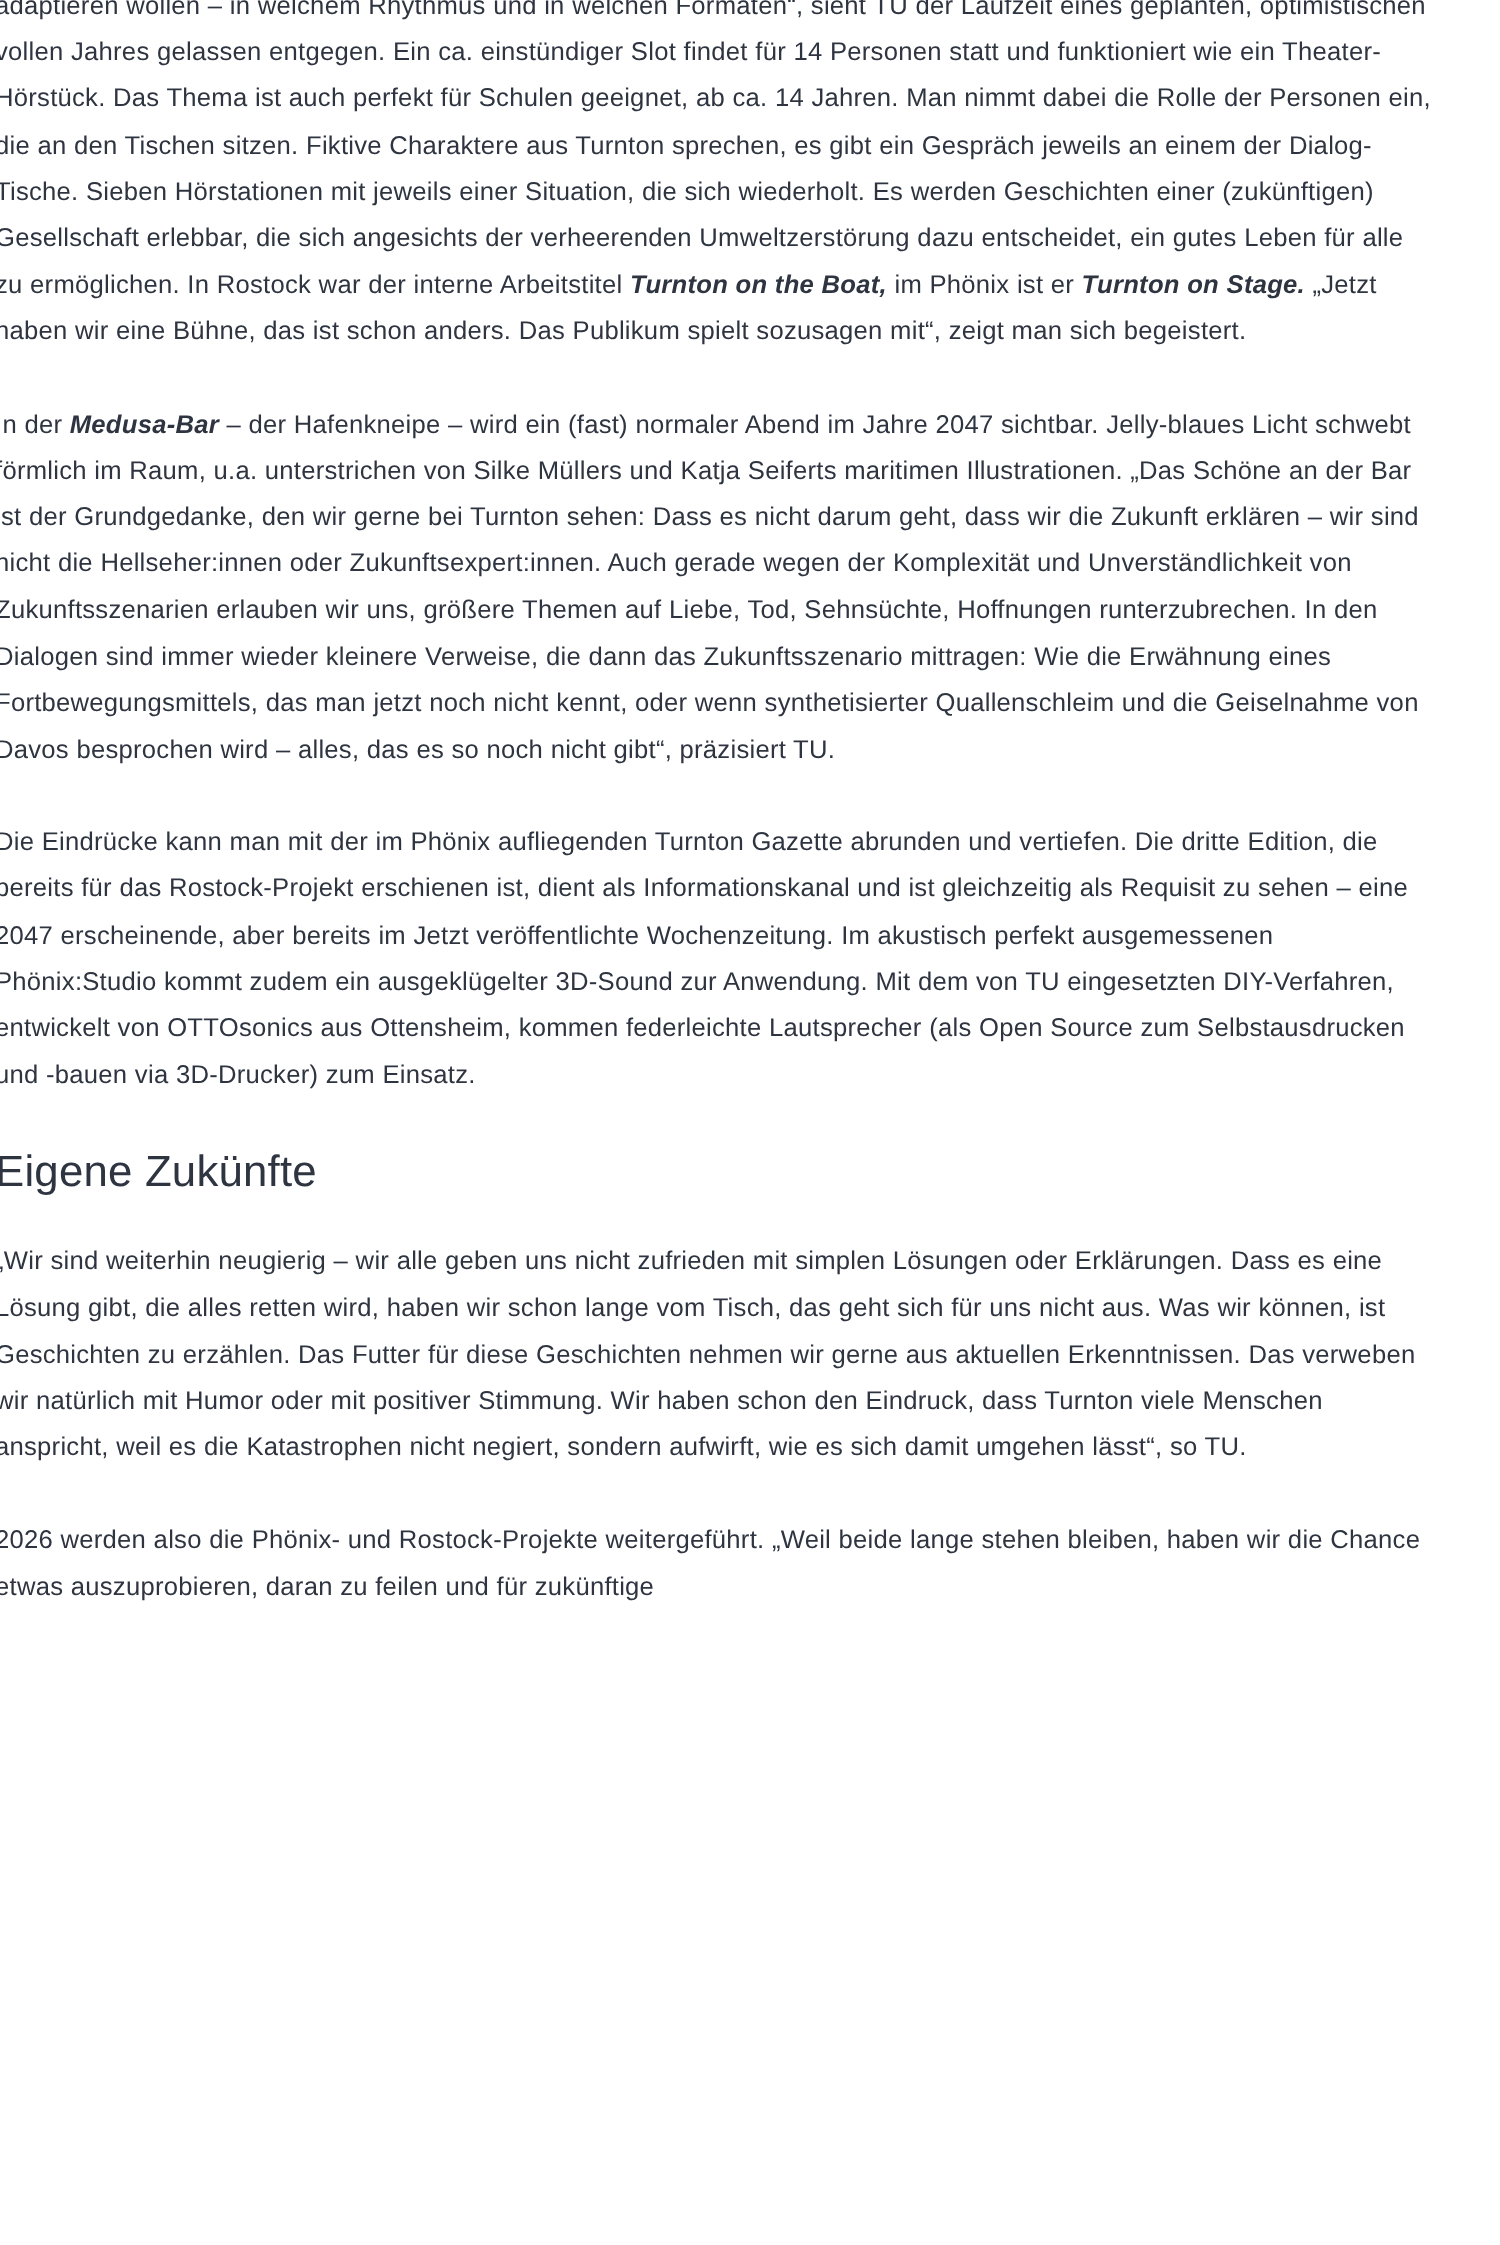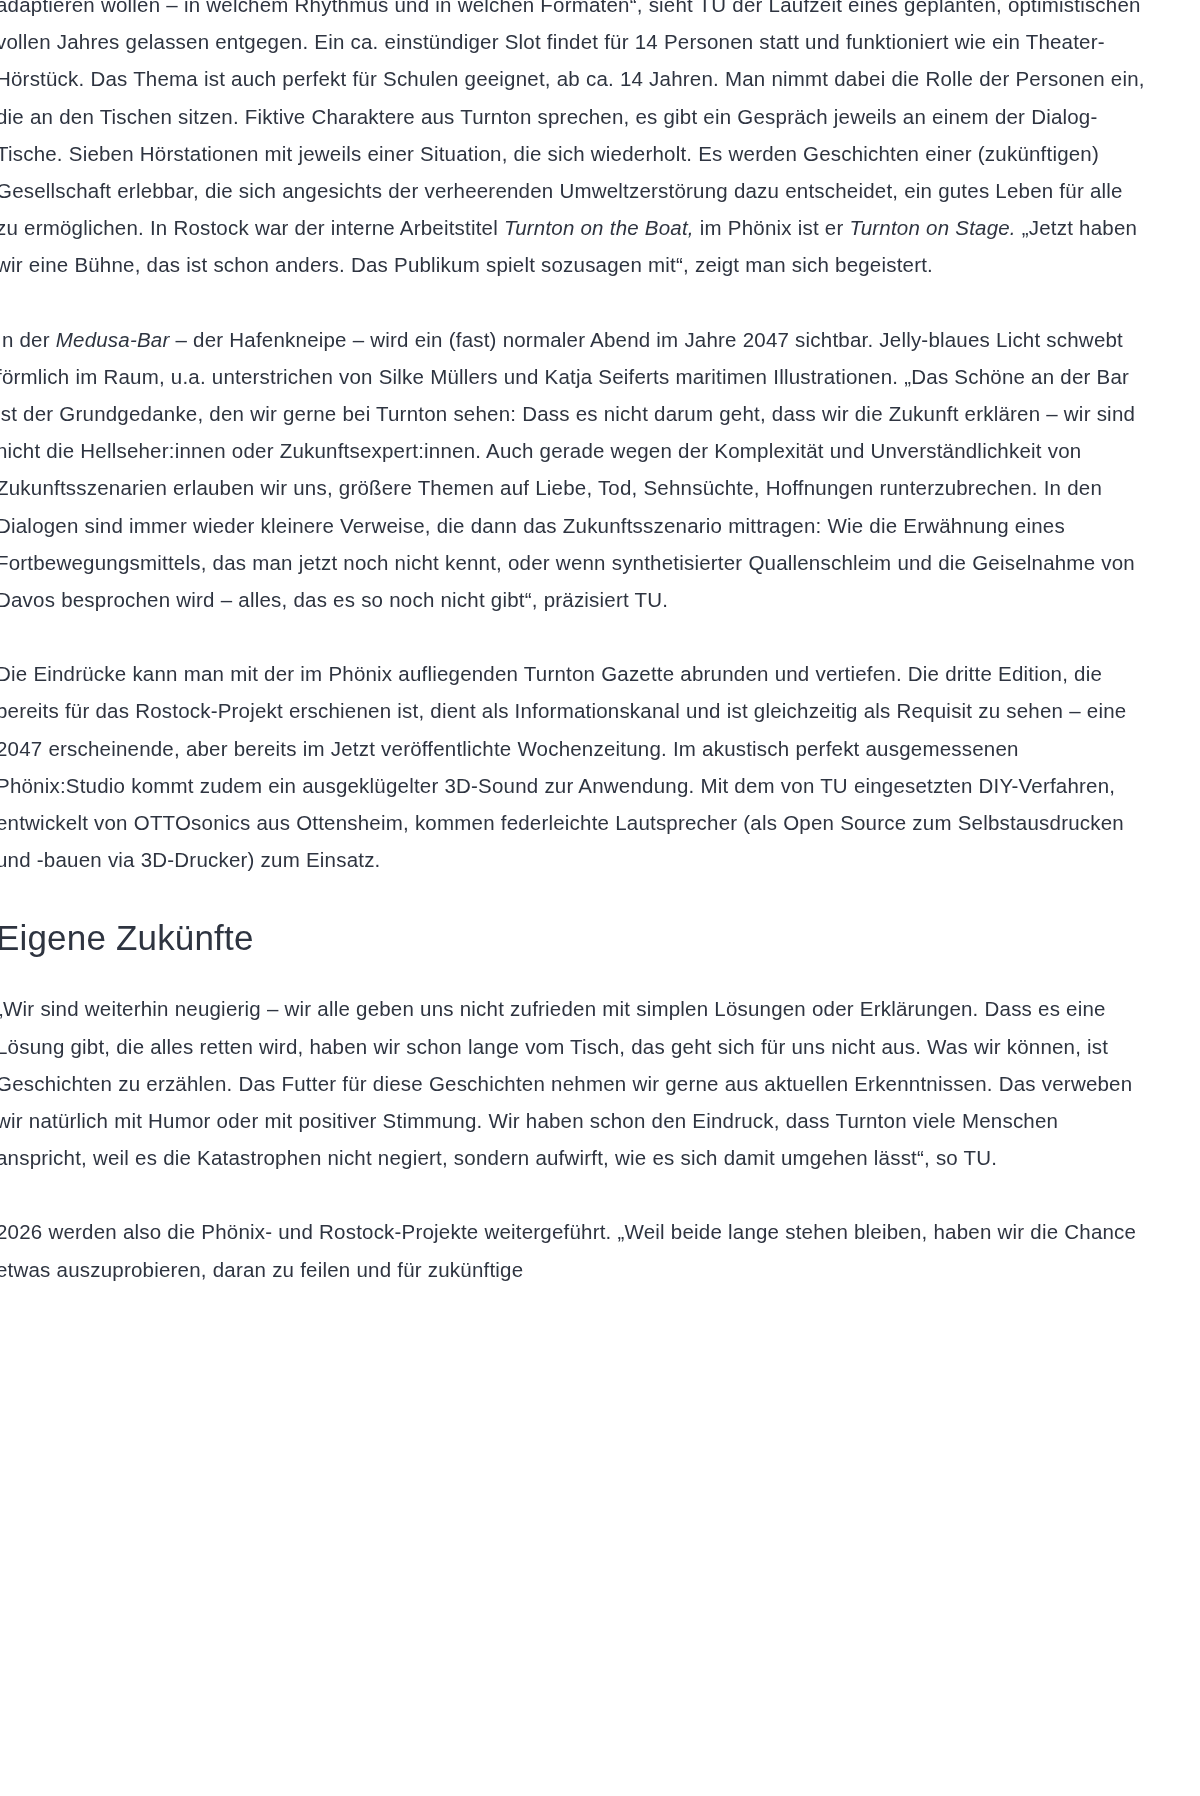--- a/index.html
+++ b/index.html
@@ -33,20 +33,21 @@
     word-spacing: 0.005em;
     font-weight: 400;
   }
 
   .para:last-child {
     margin-bottom: 0;
   }
 
   .para em {
     font-style: italic;
+    font-weight: bold;
   }
 
   .section-heading {
     font-size: 35px;
     line-height: 46px;
     color: #2e3440;
     font-weight: 400;
     margin: 33px 0 29px 0;
     letter-spacing: 0.005em;
   }

